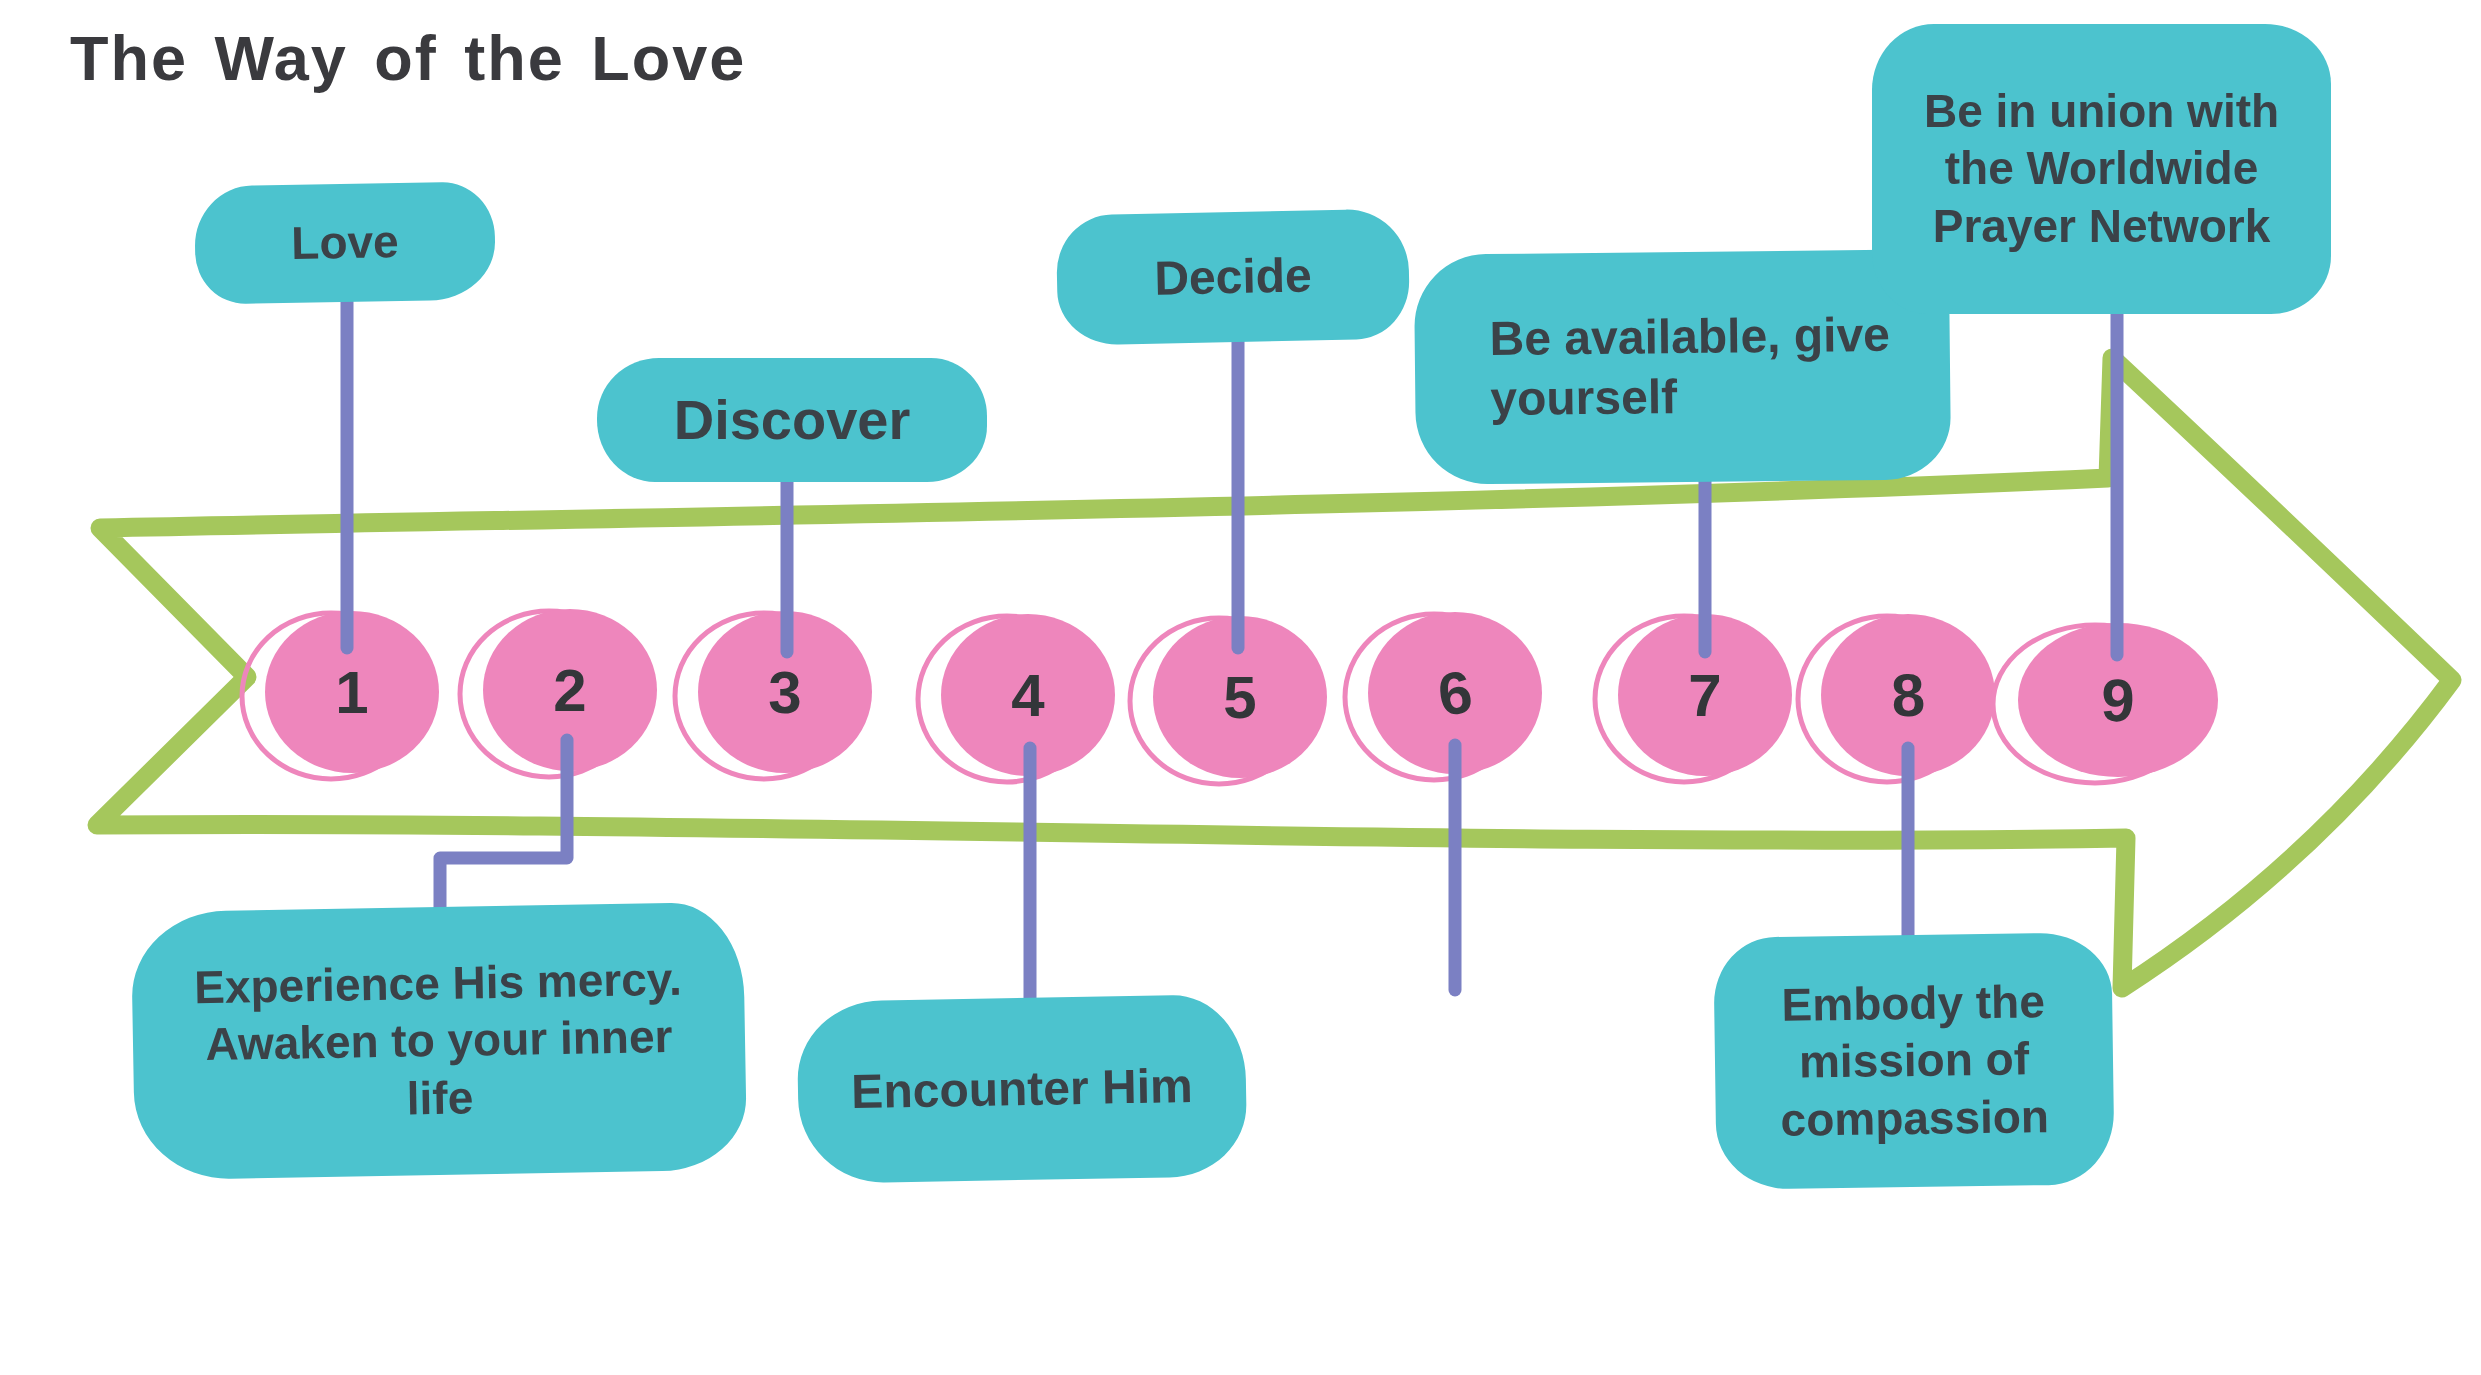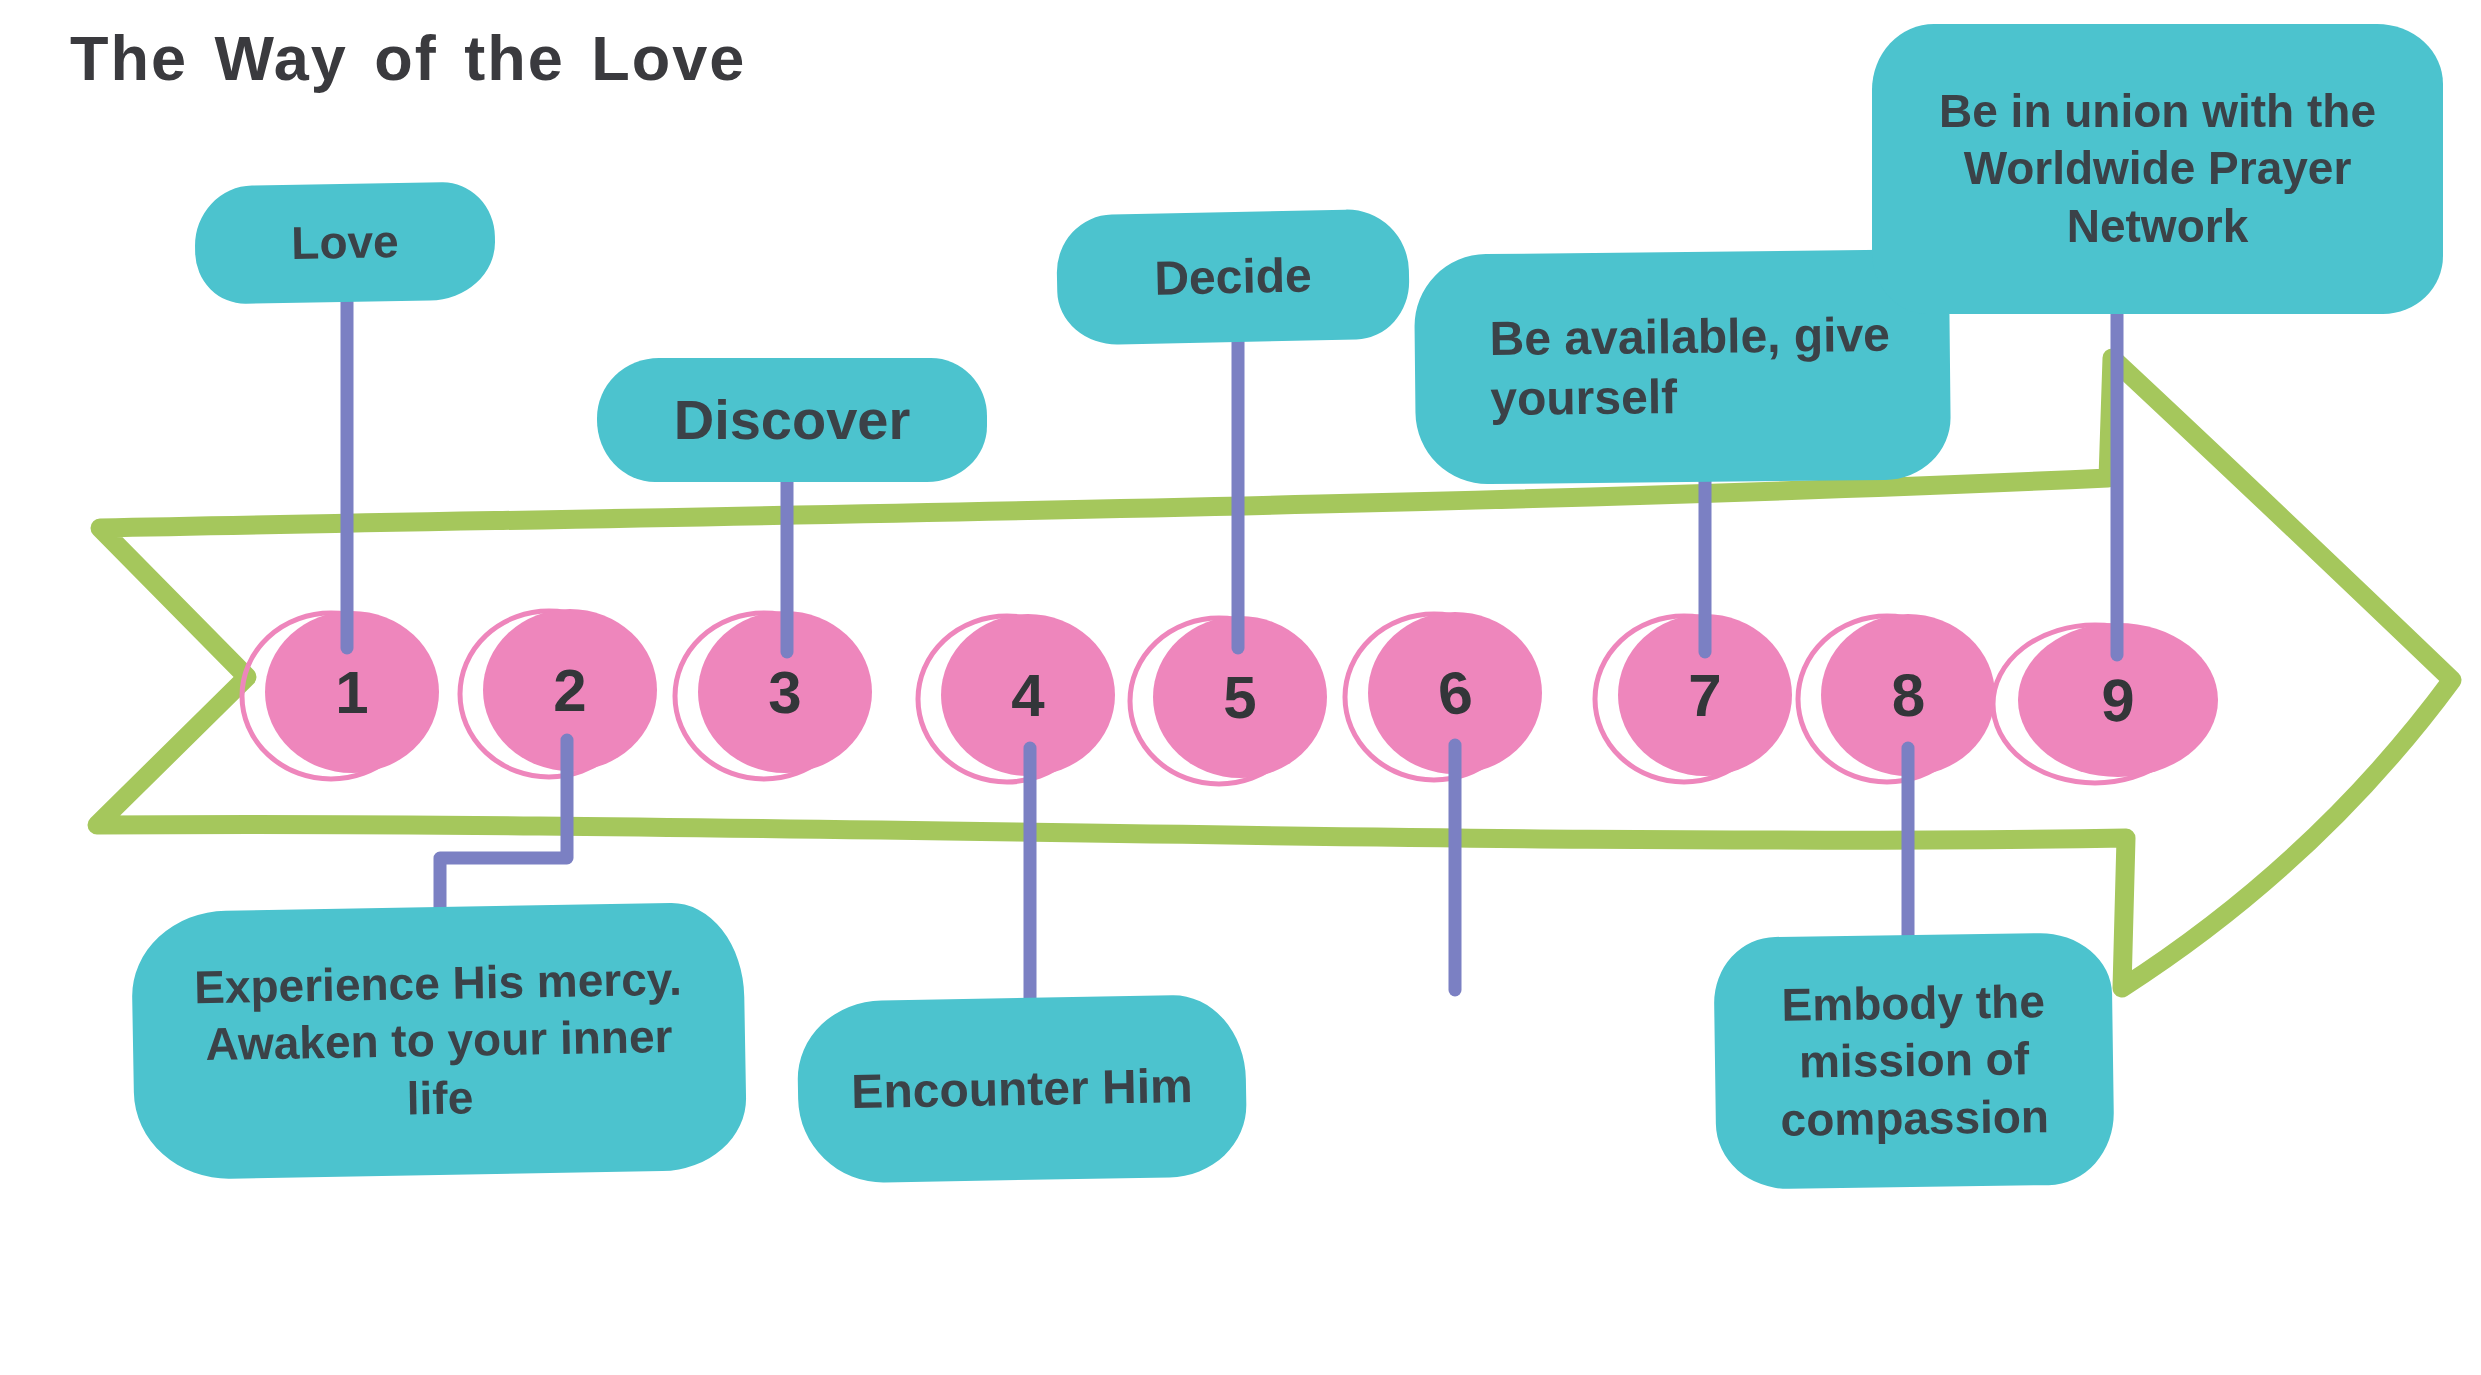--- a/index.html
+++ b/index.html
@@ -76,21 +76,21 @@
 
   .b-love       { left: 195px;  top: 184px; width: 300px; height: 118px; font-size: 46px;
                   border-radius: 58px 52px 66px 50px / 60px 55px 58px 52px; transform: rotate(-1deg); }
   .b-discover   { left: 597px;  top: 358px; width: 390px; height: 124px; font-size: 56px;
                   border-radius: 62px 56px 60px 58px / 60px 58px 56px 62px; }
   .b-decide     { left: 1057px; top: 212px; width: 352px; height: 130px; font-size: 48px;
                   border-radius: 56px 62px 54px 60px / 58px 62px 58px 54px; transform: rotate(-1.2deg); }
   .b-available  { left: 1415px; top: 252px; width: 535px; height: 230px; font-size: 48px;
                   border-radius: 72px 62px 66px 72px / 72px 66px 62px 72px; transform: rotate(-0.6deg);
                   justify-content: flex-start; text-align: left; padding-left: 75px; padding-right: 40px; }
-  .b-union      { left: 1872px; top: 24px;  width: 571px; height: 290px; font-size: 46px;
+  .b-union      { left: 1872px; top: 24px;  width: 459px; height: 290px; font-size: 46px;
                   border-radius: 62px 66px 60px 55px / 66px 60px 58px 62px; padding: 0 50px; }
   .b-experience { left: 133px;  top: 907px; width: 612px; height: 268px; font-size: 46px;
                   border-radius: 95px 72px 85px 95px / 85px 95px 72px 88px; transform: rotate(-1deg);
                   padding: 0 40px; }
   .b-encounter  { left: 798px;  top: 998px; width: 448px; height: 182px; font-size: 48px;
                   border-radius: 85px 72px 78px 85px / 78px 85px 72px 85px; transform: rotate(-1deg);
                   padding: 0 15px; }
   .b-live       { left: 1277px; top: 945px; width: 355px; height: 235px; font-size: 46px;
                   border-radius: 56px 62px 56px 62px / 62px 56px 62px 56px; padding: 0 30px; }
   .b-embody     { left: 1715px; top: 935px; width: 398px; height: 252px; font-size: 46px;

